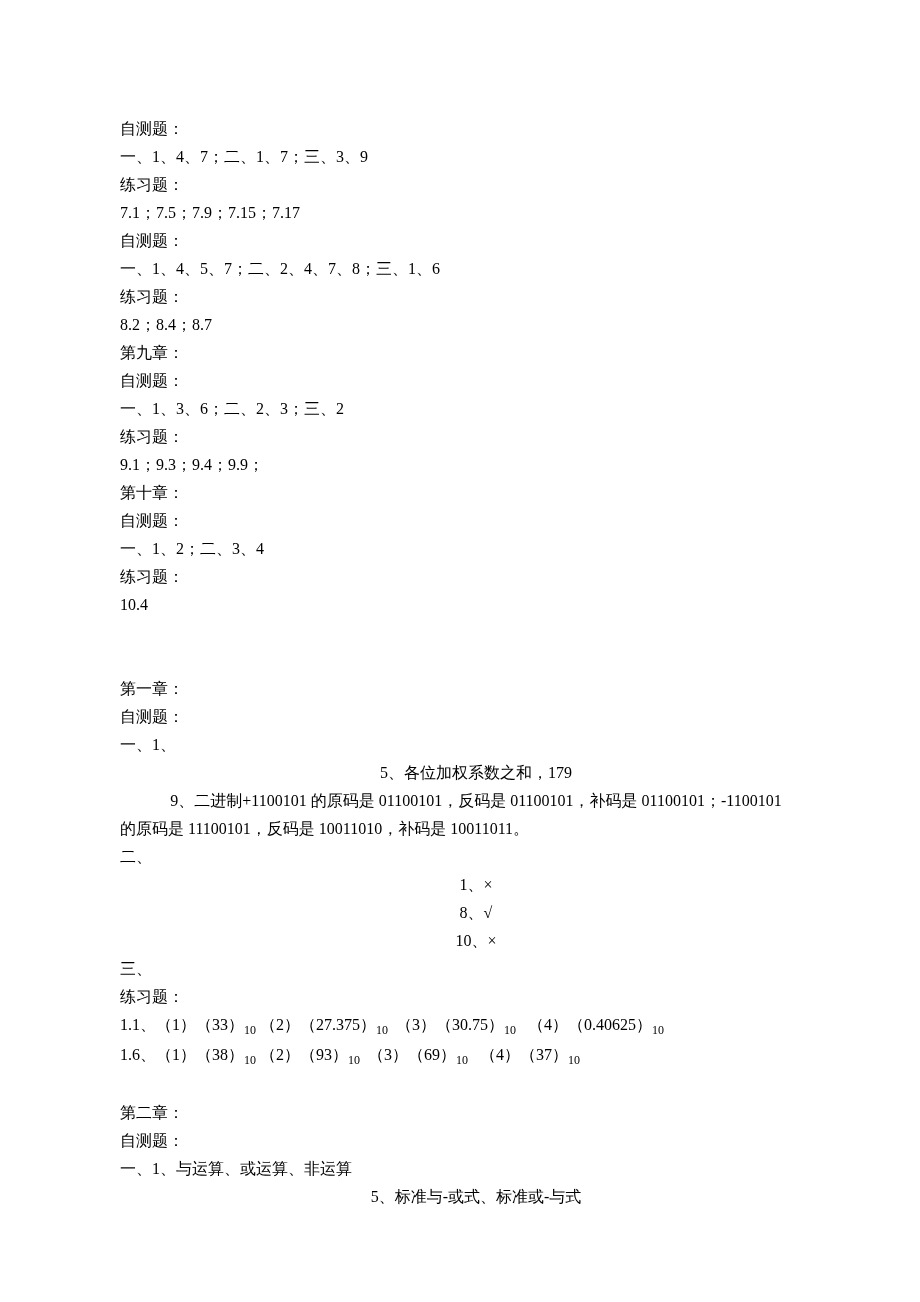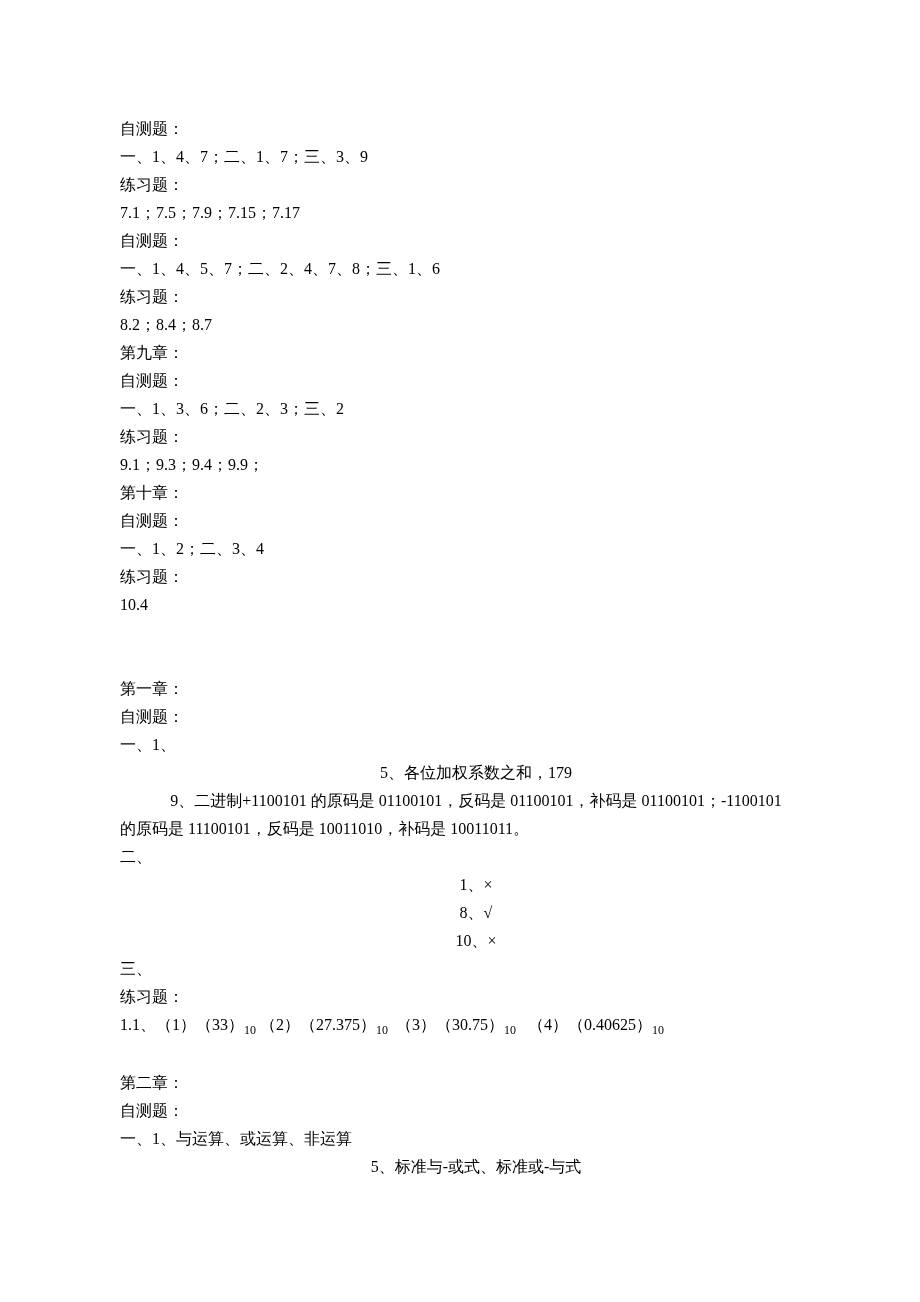--- a/index.html
+++ b/index.html
@@ -61,18 +61,19 @@
     <p class="line indent1">5、各位加权系数之和，179</p>
     <p class="line indent1">9、二进制+1100101 的原码是 01100101，反码是 01100101，补码是 01100101；-1100101</p>
     <p class="line">的原码是 11100101，反码是 10011010，补码是 10011011。</p>
     <p class="line">二、</p>
     <p class="line indent1">1、×</p>
     <p class="line indent1">8、√</p>
     <p class="line indent1">10、×</p>
     <p class="line">三、</p>
     <p class="line">练习题：</p>
     <p class="line">1.1、（1）（33）<span class="sub">10</span> （2）（27.375）<span class="sub">10</span>  （3）（30.75）<span class="sub">10</span>   （4）（0.40625）<span class="sub">10</span></p>
+    <p class="line">1.6、（1）（38）<span class="sub">10</span> （2）（93）<span class="sub">10</span>  （3）（69）<span class="sub">10</span>   （4）（37）<span class="sub">10</span></p>
     <div class="spacer"></div>
     <p class="line">第二章：</p>
     <p class="line">自测题：</p>
     <p class="line">一、1、与运算、或运算、非运算</p>
     <p class="line indent1">5、标准与-或式、标准或-与式</p>
   </div>
 
 </body></html>

